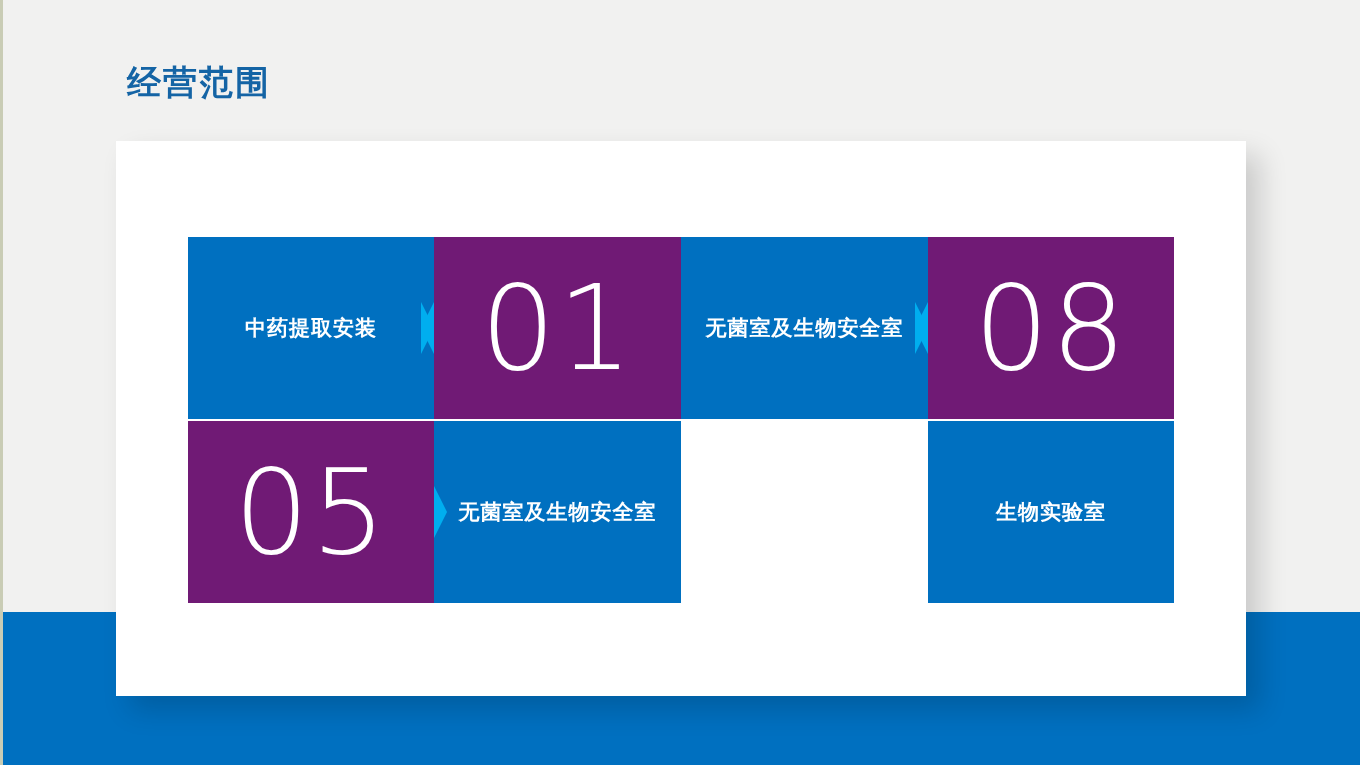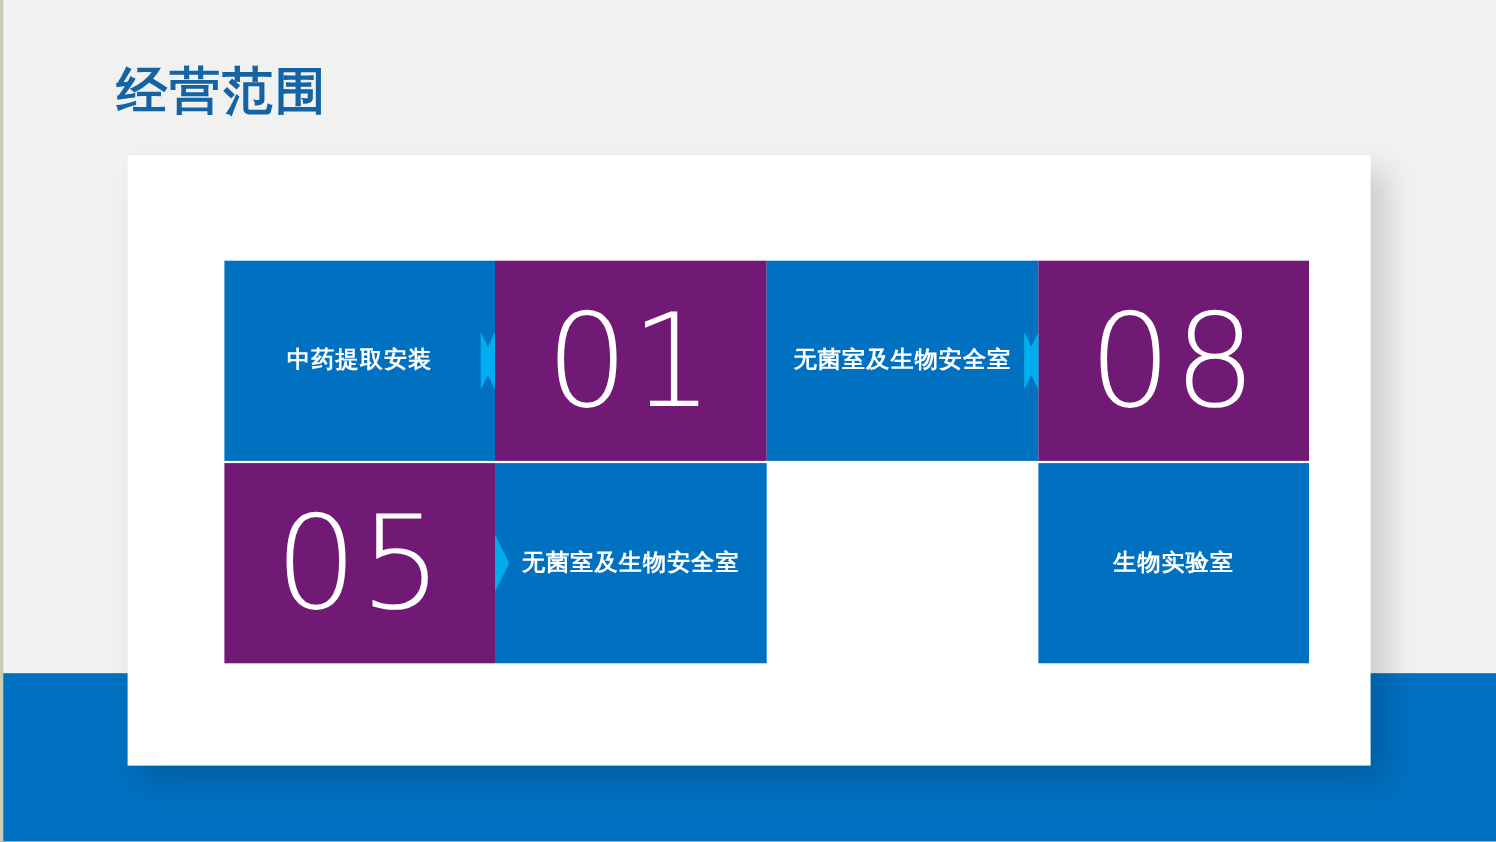--- a/index.html
+++ b/index.html
@@ -33,23 +33,23 @@
     top: 612px;
     width: 1360px;
     height: 153px;
     background: #0070c0;
     z-index: 1;
   }
 
   
   #page-title {
     position: absolute;
-    left: 106px;
+    left: 127px;
     top: 56px;
-    font-size: 46px;
+    font-size: 34px;
     line-height: 52px;
     font-weight: bold;
     color: #1464a5;
     letter-spacing: 2px;
     z-index: 4;
     white-space: nowrap;
   }
 
   
   #content-card {
@@ -83,21 +83,20 @@
 
   .cell {
     position: absolute;
     top: 0;
     height: 182px;
     box-sizing: border-box;
     display: flex;
     align-items: center;
     justify-content: center;
     overflow: visible;
-    margin-left: 16px;
   }
 
   .cell-dark  { background: #0070c0; }
   .cell-light { background: #701a75; }
 
   
   .col-1 { left: 0;     width: 246px; }
   .col-2 { left: 246px; width: 247px; }
   .col-3 { left: 493px; width: 247px; }
   .col-4 { left: 740px; width: 246px; }

